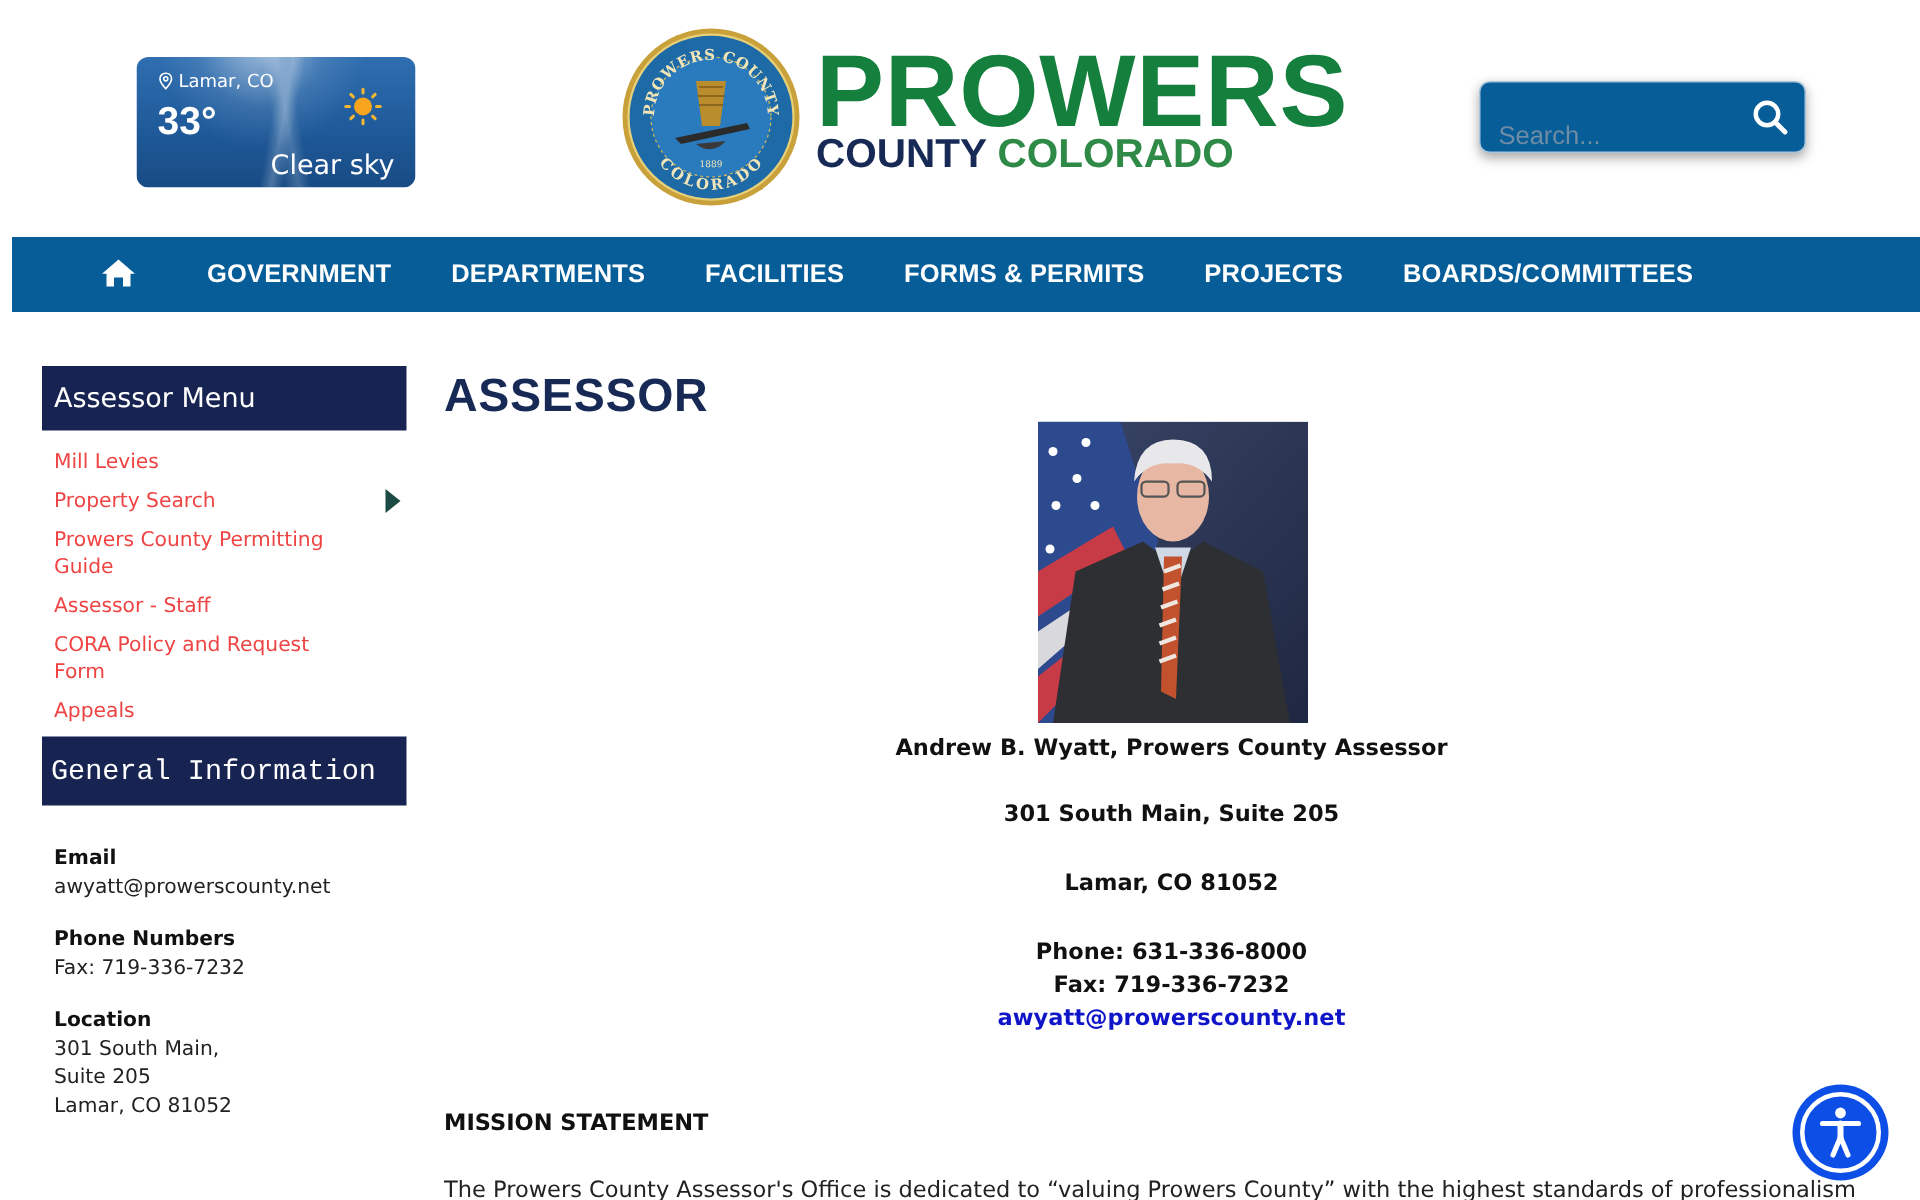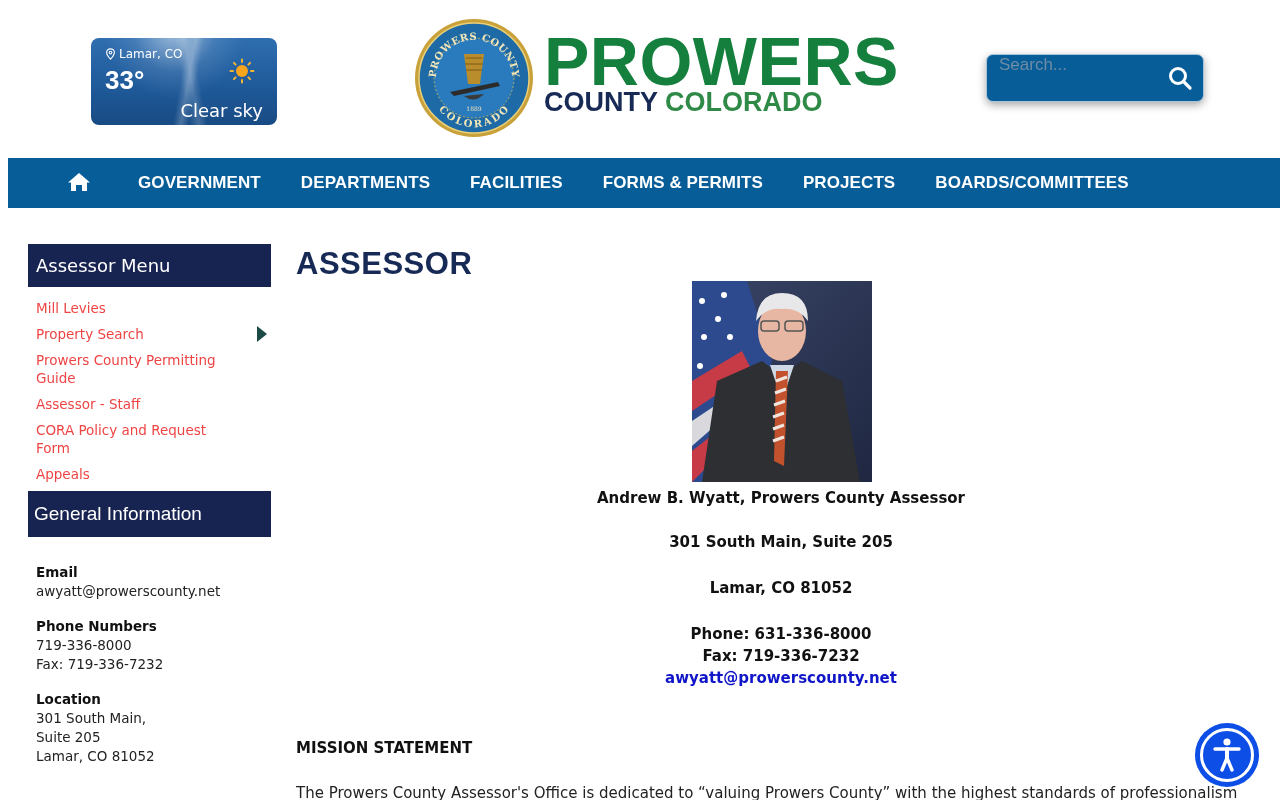--- a/index.html
+++ b/index.html
@@ -30,21 +30,21 @@
   .seal { width: 120px; height: 120px; }
   .logo-text { margin-left: 10px; margin-top: -4px; }
   .logo-title { font-family: "Liberation Sans", sans-serif; font-weight: bold; font-size: 68px; color: #15803d; line-height: 52px; letter-spacing: 0.5px; }
   .logo-sub { font-family: "Liberation Sans", sans-serif; font-weight: bold; font-size: 27px; line-height: 30px; color: #172a56; }
   .logo-sub .green { color: #2f8a47; }
 
   .search {
     position: absolute; left: 986px; top: 54px; width: 218px; height: 48px;
     background: #075d98; border-radius: 7px; border: 1px solid #a7c6dd;
     box-shadow: 0 3px 8px rgba(0,0,0,0.35);
-    display: flex; align-items: flex-start;
+    display: flex; align-items: flex-end;
   }
   .search input {
     background: transparent; border: none; outline: none; color: #fff;
     font-family: "Liberation Sans", sans-serif; font-size: 17px; padding-left: 12px; width: 170px;
   }
   .search input::placeholder { color: #6f8ca5; }
   .search .search-btn { position: absolute; right: 10px; top: 10px; width: 26px; height: 26px; cursor: pointer; }
 
   
   .nav {
@@ -57,21 +57,21 @@
     color: #fff; font-family: "Liberation Sans", sans-serif; font-weight: bold; font-size: 17px;
     margin-right: 40px; letter-spacing: 0.1px; cursor: pointer; white-space: nowrap;
   }
 
   
   .sidebar { position: absolute; left: 28px; top: 244px; width: 243px; }
   .side-head {
     background: #172350; color: #fff; height: 43px; display: flex; align-items: center;
     padding-left: 8px; font-family: "DejaVu Sans", sans-serif; font-size: 18px;
   }
-  .side-head.gen { height: 46px; padding-left: 6px; font-family: Liberation Sans, sans-serif; font-size: 19px; }
+  .side-head.gen { height: 46px; padding-left: 6px; font-family: Liberation Mono, monospace; font-size: 19px; }
   .menu { padding: 12px 0 0 8px; }
   .menu-item {
     display: block; position: relative; font-family: "DejaVu Sans", sans-serif; font-size: 13.5px;
     color: #ef4444; line-height: 18px; margin-bottom: 8px; width: 190px; cursor: pointer;
   }
   .menu-item .arrow {
     position: absolute; left: 221px; top: 1px; width: 0; height: 0;
     border-top: 8px solid transparent; border-bottom: 8px solid transparent; border-left: 10px solid #1c4a44;
   }
   .info { padding: 26px 0 0 8px; font-family: "DejaVu Sans", sans-serif; font-size: 13.5px; color: #222; line-height: 19px; }
@@ -189,21 +189,20 @@
     <a class="menu-item"><span>Appeals</span></a>
   </div>
   <div class="side-head gen">General Information</div>
   <div class="info">
     <div class="grp">
       <div class="lbl">Email</div>
       <div>awyatt@prowerscounty.net</div>
     </div>
     <div class="grp">
       <div class="lbl">Phone Numbers</div>
-      <div>719-336-8000</div>
       <div>Fax: 719-336-7232</div>
     </div>
     <div class="grp">
       <div class="lbl">Location</div>
       <div>301 South Main,</div>
       <div>Suite 205</div>
       <div>Lamar, CO 81052</div>
     </div>
   </div>
 </aside>

